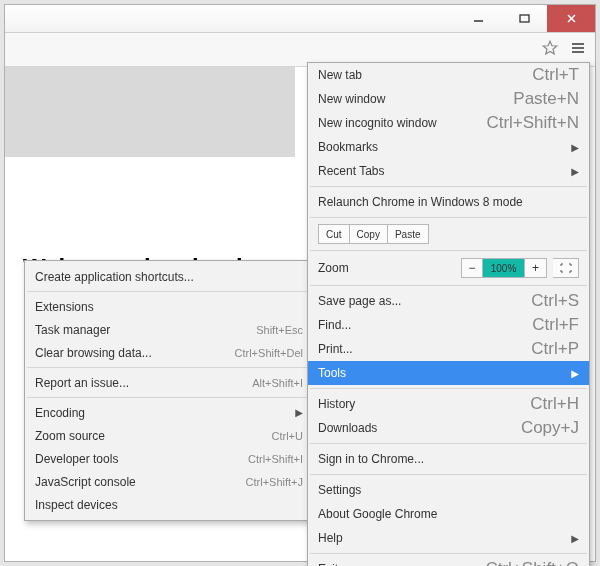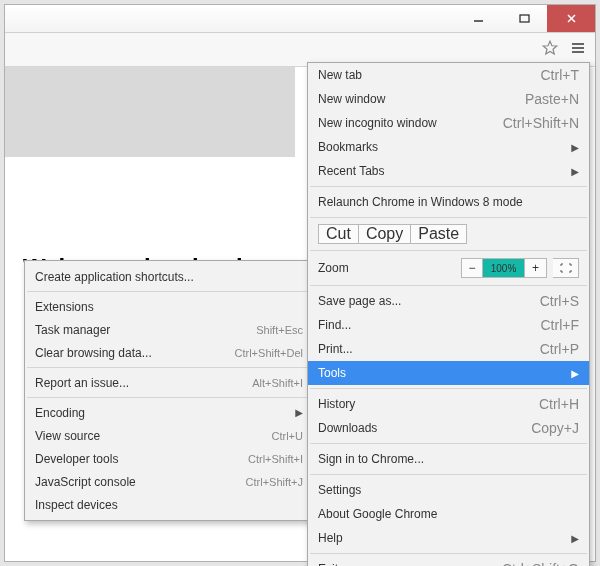--- a/index.html
+++ b/index.html
@@ -16,29 +16,29 @@
 .star-icon, .menu-icon { color: #666; cursor: pointer; }
 
 .content { flex: 1; position: relative; background: #fff; }
 .shadowbox { position: absolute; top: 0; left: 0; width: 290px; height: 90px; background: #d9d9d9; }
 .headline { position: absolute; top: 185px; left: 18px; font-size: 24px; font-weight: 700; line-height: 1.35; color: #000; }
 
 
 .mainmenu { position: absolute; top: 62px; right: 10px; width: 283px; background: #f2f2f2; border: 1px solid #a9a9a9; box-shadow: 2px 3px 6px rgba(0,0,0,0.25); font-size: 12px; color: #333; }
 .mainmenu .row { display: flex; align-items: center; height: 24px; padding: 0 10px; }
 .mainmenu .row .label { flex: 1; }
-.mainmenu .row .shortcut { color: #888; font-size: 14px; }
+.mainmenu .row .shortcut { color: #888; font-size: 17px; }
 .mainmenu .row .arrow { color: #555; font-size: 10px; margin-left: 6px; }
 .mainmenu .sep { height: 1px; background: #d5d5d5; margin: 3px 2px; }
 .mainmenu .row.hl { background: #3b8cef; color: #fff; align-items: center; }
 .mainmenu .row.hl .arrow { color: #fff; }
 
 .editrow { display: flex; align-items: center; height: 26px; padding: 0 10px; gap: 0; }
 .editrow .editlabel { flex: 1; }
-.editrow .mini { border: 1px solid #b8b8b8; background: #fbfbfb; font-size: 16px; height: 20px; padding: 0 7px; display: flex; align-items: center; cursor: pointer; }
+.editrow .mini { border: 1px solid #b8b8b8; background: #fbfbfb; font-size: 10px; height: 20px; padding: 0 7px; display: flex; align-items: center; cursor: pointer; }
 .editrow .mini + .mini { border-left: none; }
 
 .zoomrow { display: flex; align-items: center; height: 28px; padding: 0 10px; gap: 0; }
 .zoomrow .zlabel { flex: 1; }
 .zoomrow .zb { border: 1px solid #b8b8b8; background: #fbfbfb; height: 20px; width: 22px; display: flex; align-items: center; justify-content: center; font-size: 12px; cursor: pointer; }
 .zoomrow .zb + .zb, .zoomrow .zval + .zb { border-left: none; }
 .zoomrow .zval { border: 1px solid #b8b8b8; border-left: none; background: #14b8a6; height: 20px; width: 42px; display: flex; align-items: center; justify-content: center; font-size: 10px; }
 .zoomrow .full { margin-left: 6px; width: 26px; }
 
 
@@ -121,21 +121,21 @@
   <div class="srow">
       <span class="slabel">Report an issue...</span>
       <span class="sshortcut">Alt+Shift+I</span>
     </div>
   <div class="ssep"></div>
   <div class="srow">
       <span class="slabel">Encoding</span>
       <span class="sarrow">▶</span>
     </div>
   <div class="srow">
-      <span class="slabel">View source</span>
+      <span class="slabel">Zoom source</span>
       <span class="sshortcut">Ctrl+U</span>
     </div>
   <div class="srow">
       <span class="slabel">Developer tools</span>
       <span class="sshortcut">Ctrl+Shift+I</span>
     </div>
   <div class="srow">
       <span class="slabel">JavaScript console</span>
       <span class="sshortcut">Ctrl+Shift+J</span>
     </div>

